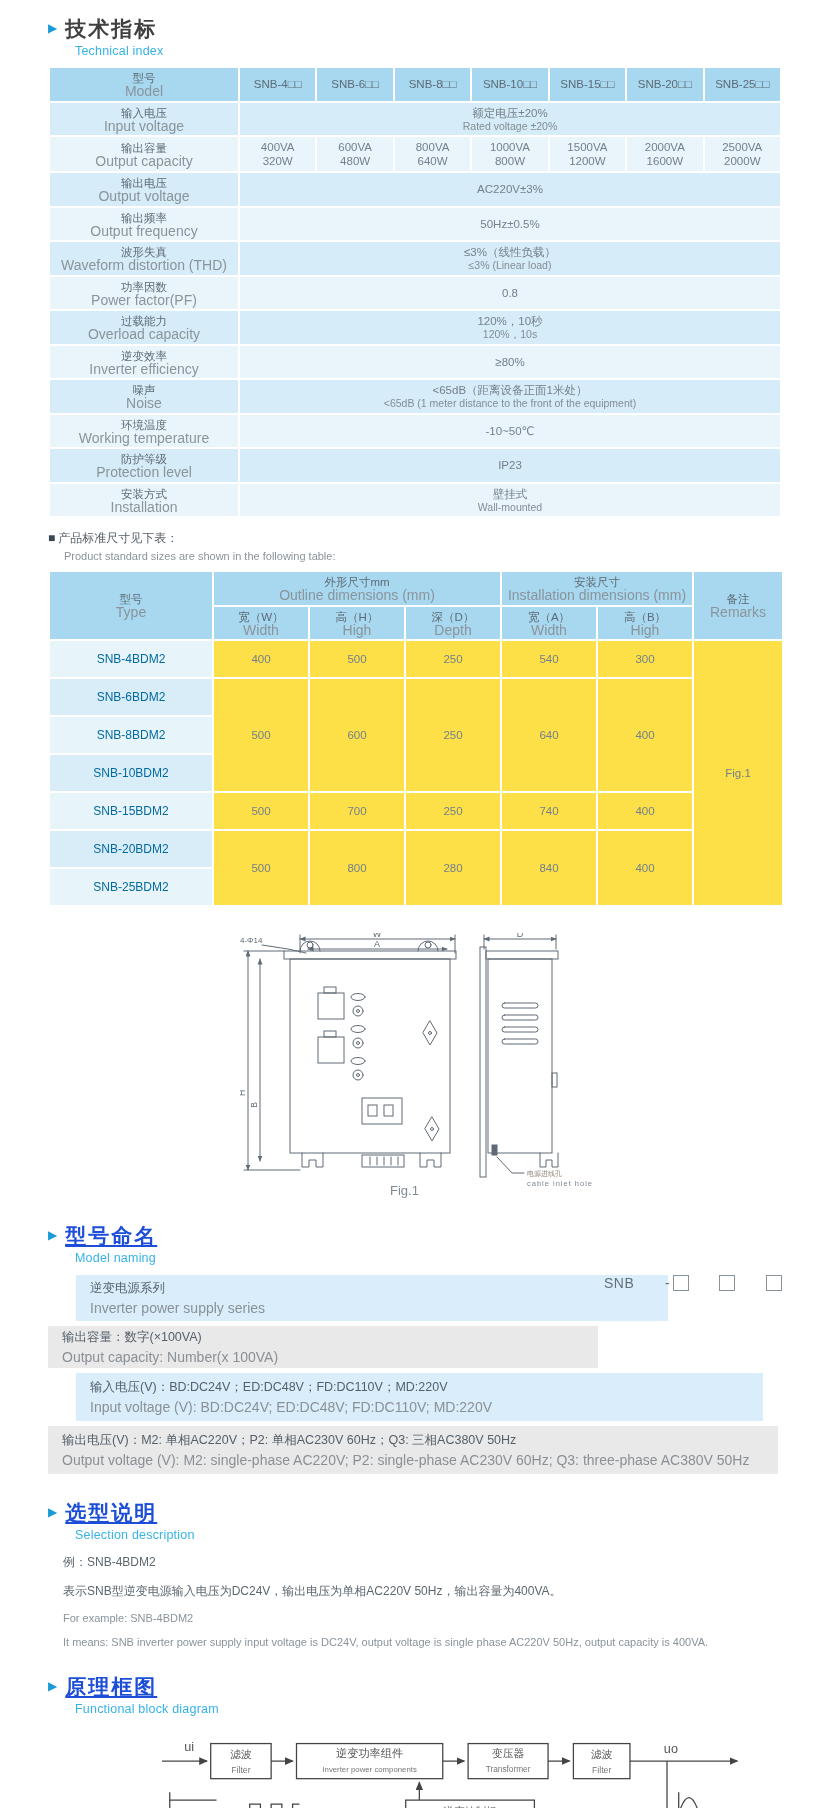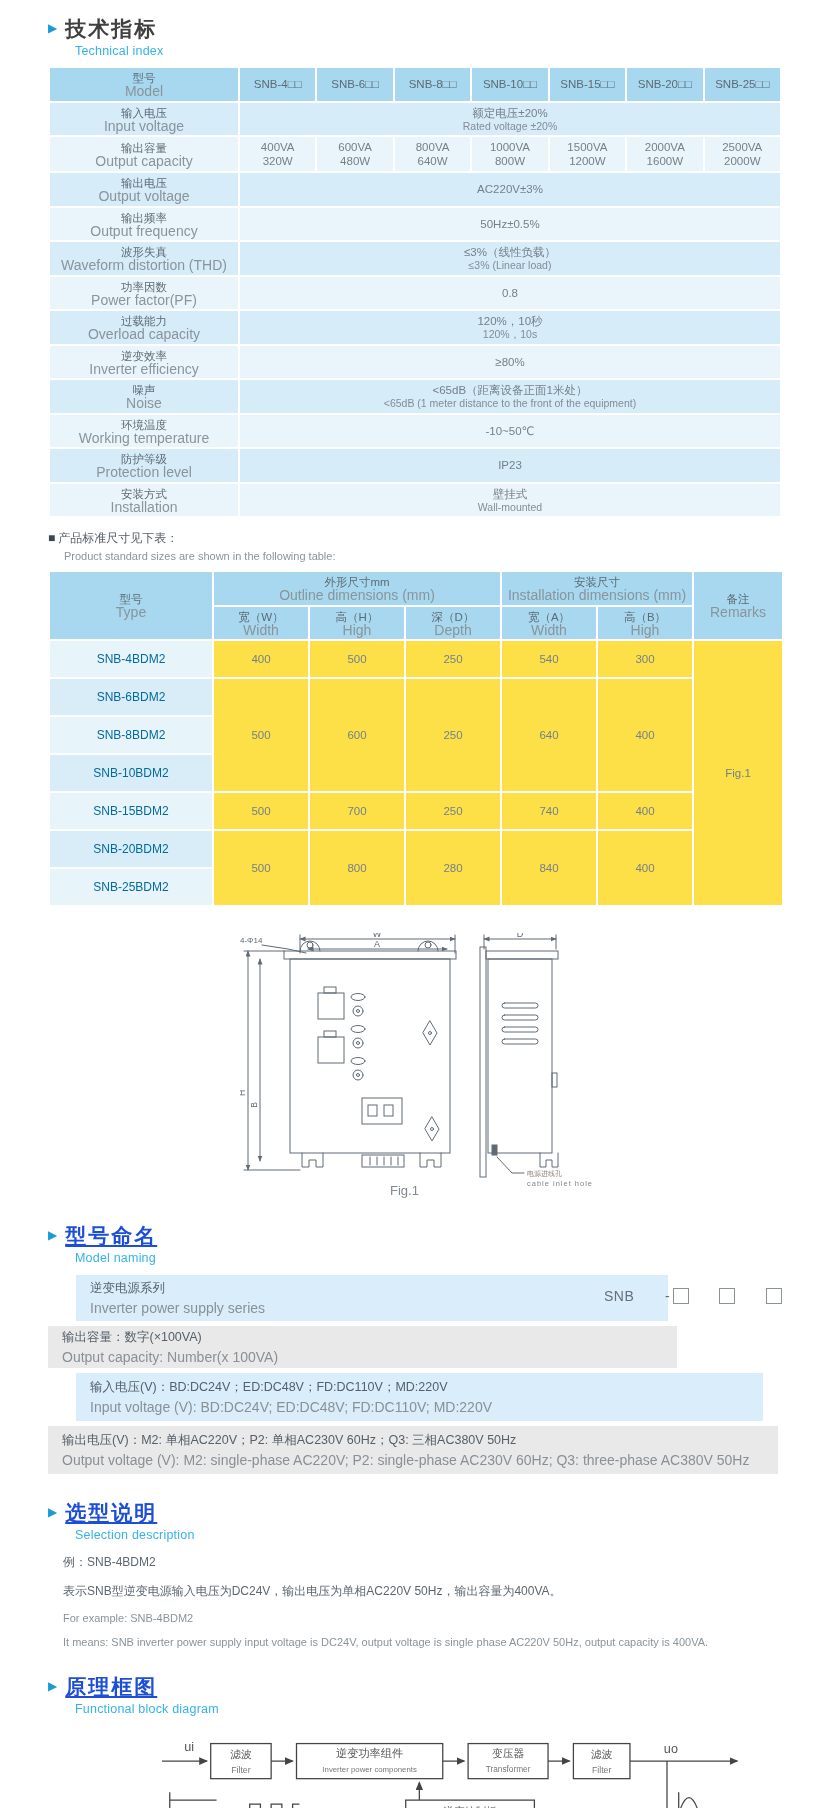--- a/index.html
+++ b/index.html
@@ -38,21 +38,21 @@
   
   .figwrap{margin:26px 0 0 192px;}
   .fig text{font-family:"Liberation Sans","DejaVu Sans",sans-serif;}
   
   .naming{position:relative;margin-top:10px;}
   .nrow{display:flex;flex-direction:column;justify-content:center;gap:3px;padding:6px 14px;box-sizing:border-box;margin-bottom:5px;}
   .nrow .rzh{font-size:12.5px;color:#55606a;}
   .nrow .ren{font-size:14px;color:#8a9096;}
   .nblue{background:#d9eefa;margin-left:28px;}
   .ngray{background:#e9e9e9;}
-  .code{position:absolute;top:13px;left:556px;width:178px;display:flex;justify-content:space-between;}
+  .code{position:absolute;top:0;left:556px;width:178px;display:flex;justify-content:space-between;}
   .code .pref{font-size:14px;color:#667079;letter-spacing:.5px;}
   .code .dashgrp{display:flex;align-items:center;gap:3px;}
   .code .dash{font-size:14px;color:#667079;}
   .csq{display:inline-block;width:14px;height:14px;border:1px solid #8a9399;background:transparent;}
   
   .sel-lines{margin:12px 0 0 15px;}
   .sel-lines .szh{font-size:12px;color:#5d6770;margin-top:12px;}
   .sel-lines .sen{font-size:11px;color:#8a949b;margin-top:12px;}
   
   .bd-wrap{margin:8px 0 0 112px;}
@@ -514,21 +514,21 @@
           <span class="dash">-</span>
           <span class="csq"></span>
         </span>
       <span class="csq"></span>
       <span class="csq"></span>
     </div>
     <div class="nrow nblue" style="width:592px;height:46px">
       <div class="rzh">逆变电源系列</div>
       <div class="ren">Inverter power supply series</div>
     </div>
-    <div class="nrow ngray" style="width:629px;height:42px">
+    <div class="nrow ngray" style="width:550px;height:42px">
       <div class="rzh">输出容量：数字(×100VA)</div>
       <div class="ren">Output capacity: Number(x 100VA)</div>
     </div>
     <div class="nrow nblue" style="width:687px;height:48px">
       <div class="rzh">输入电压(V)：BD:DC24V；ED:DC48V；FD:DC110V；MD:220V</div>
       <div class="ren">Input voltage (V): BD:DC24V;  ED:DC48V;  FD:DC110V; MD:220V</div>
     </div>
     <div class="nrow ngray" style="width:730px;height:48px">
       <div class="rzh">输出电压(V)：M2: 单相AC220V；P2: 单相AC230V 60Hz；Q3: 三相AC380V 50Hz</div>
       <div class="ren">Output voltage (V): M2: single-phase AC220V;  P2: single-phase AC230V 60Hz;  Q3: three-phase AC380V 50Hz</div>

